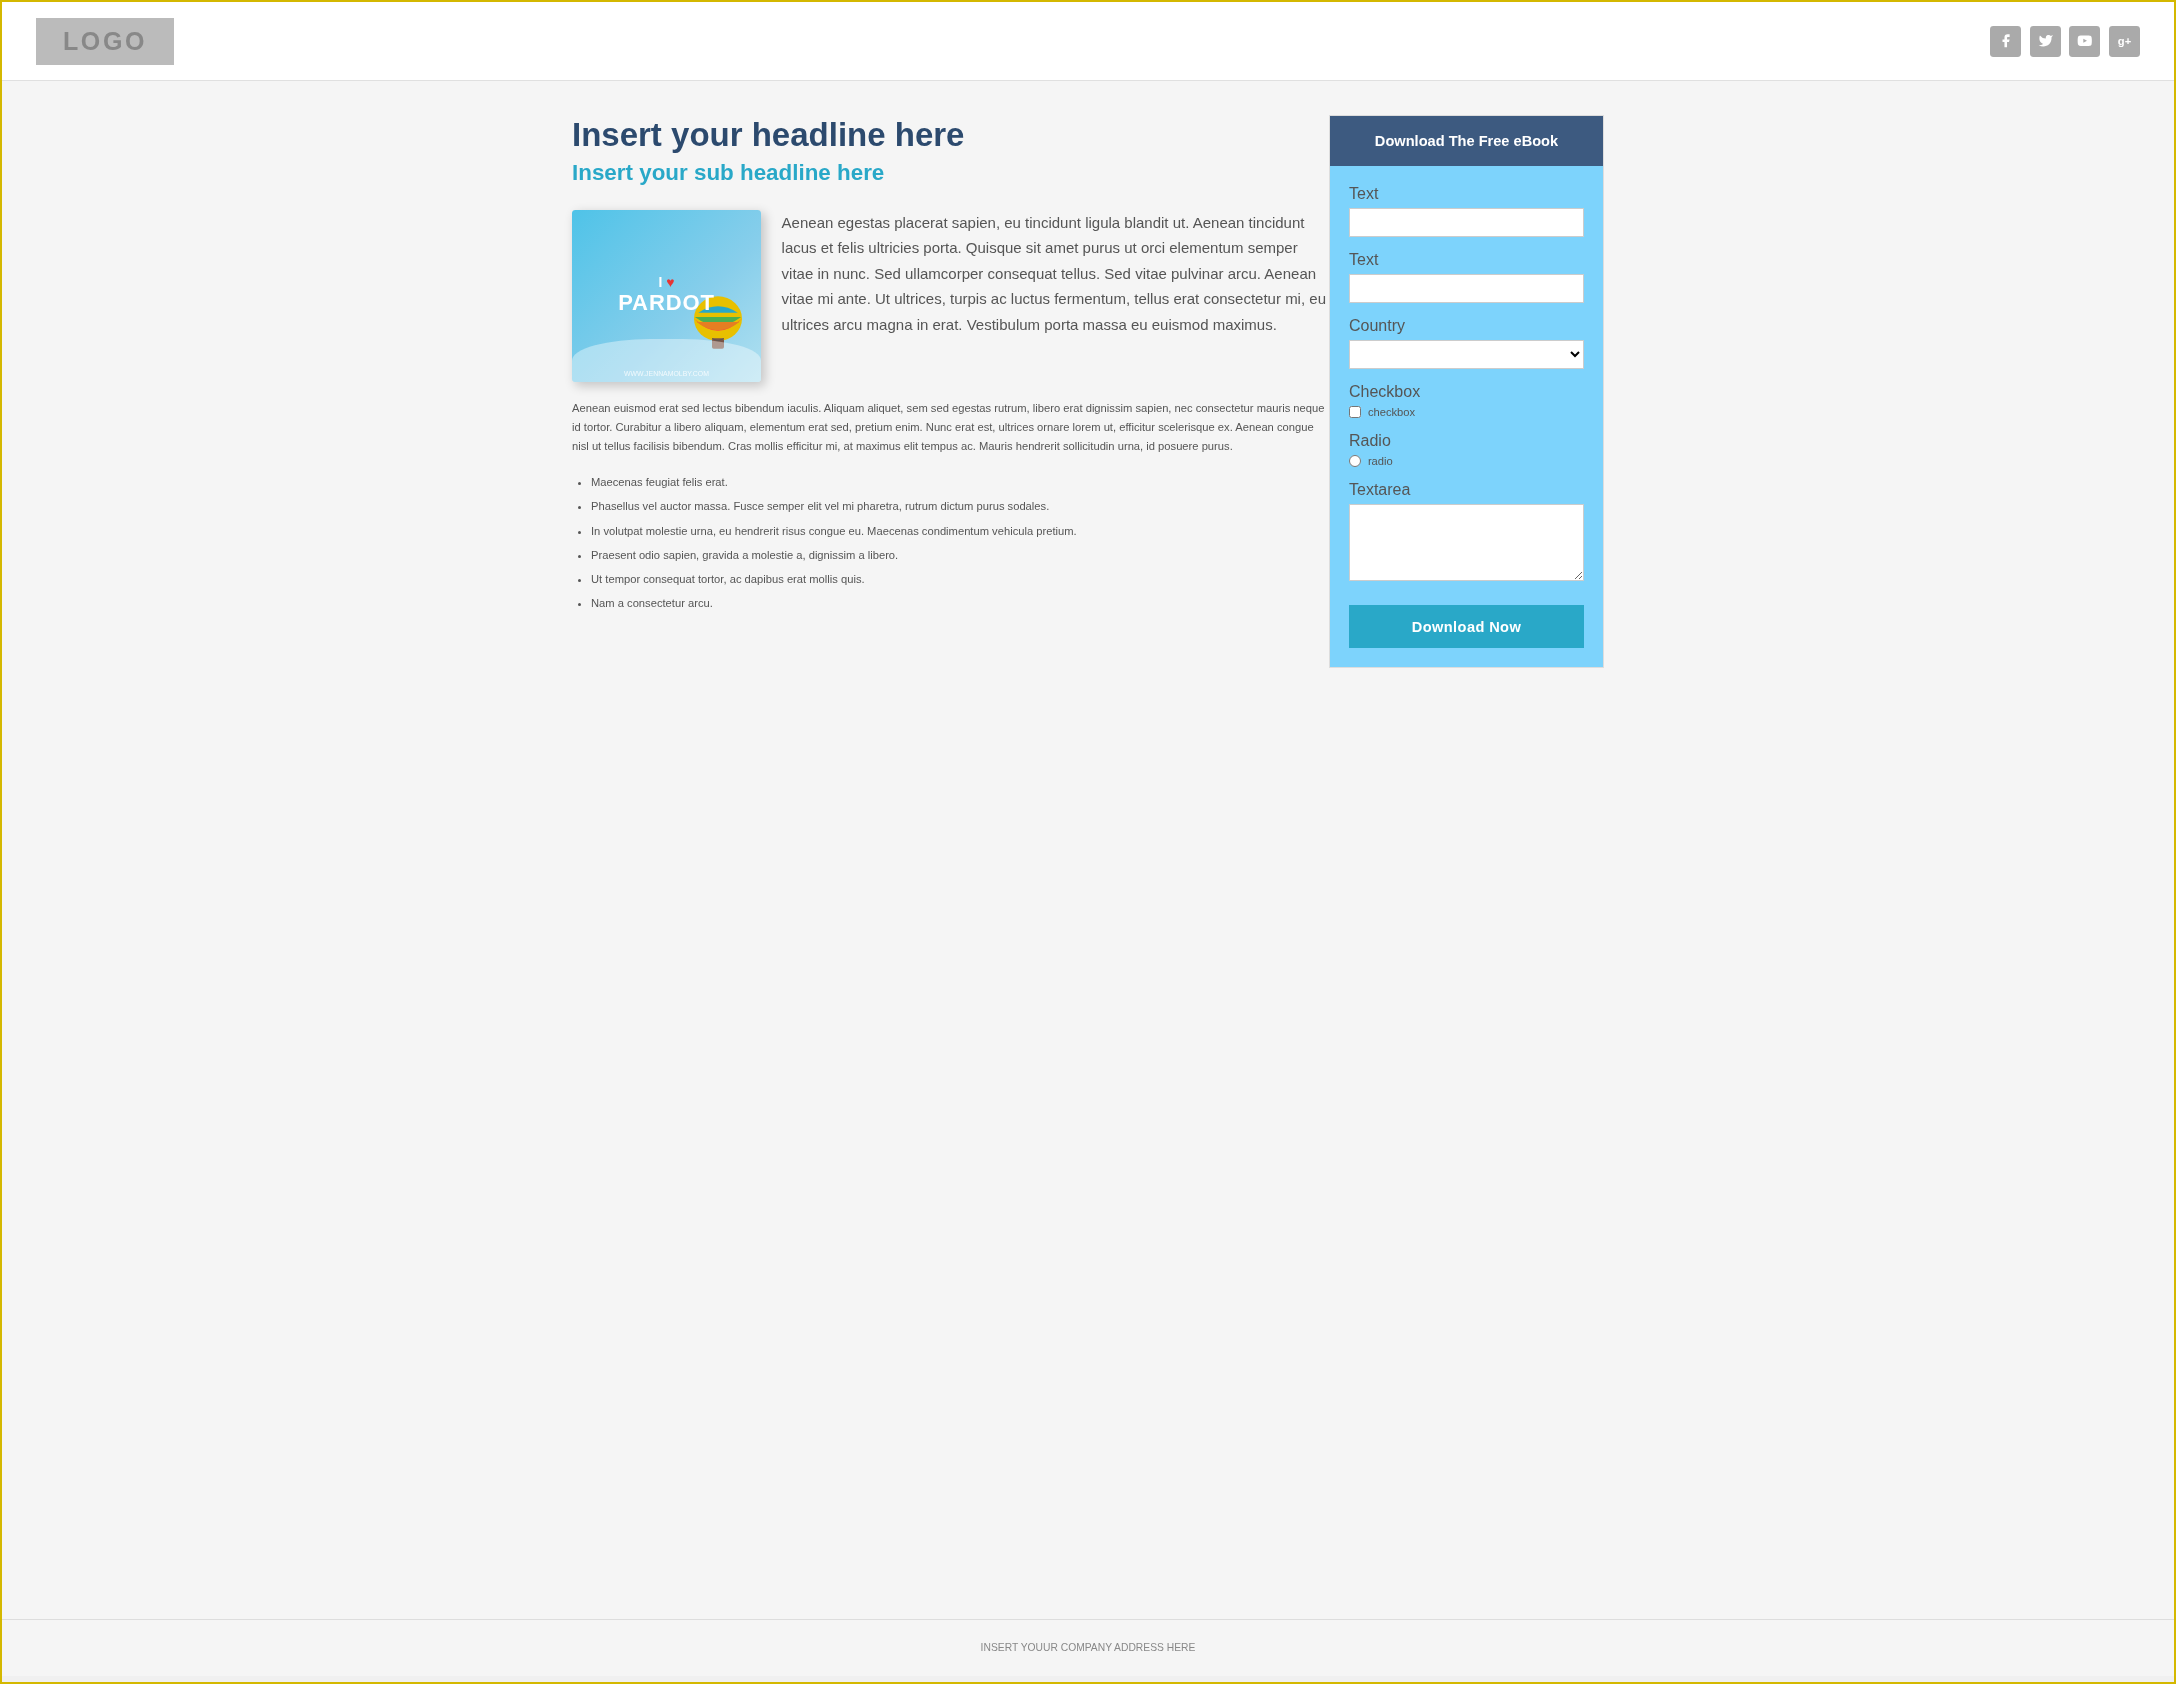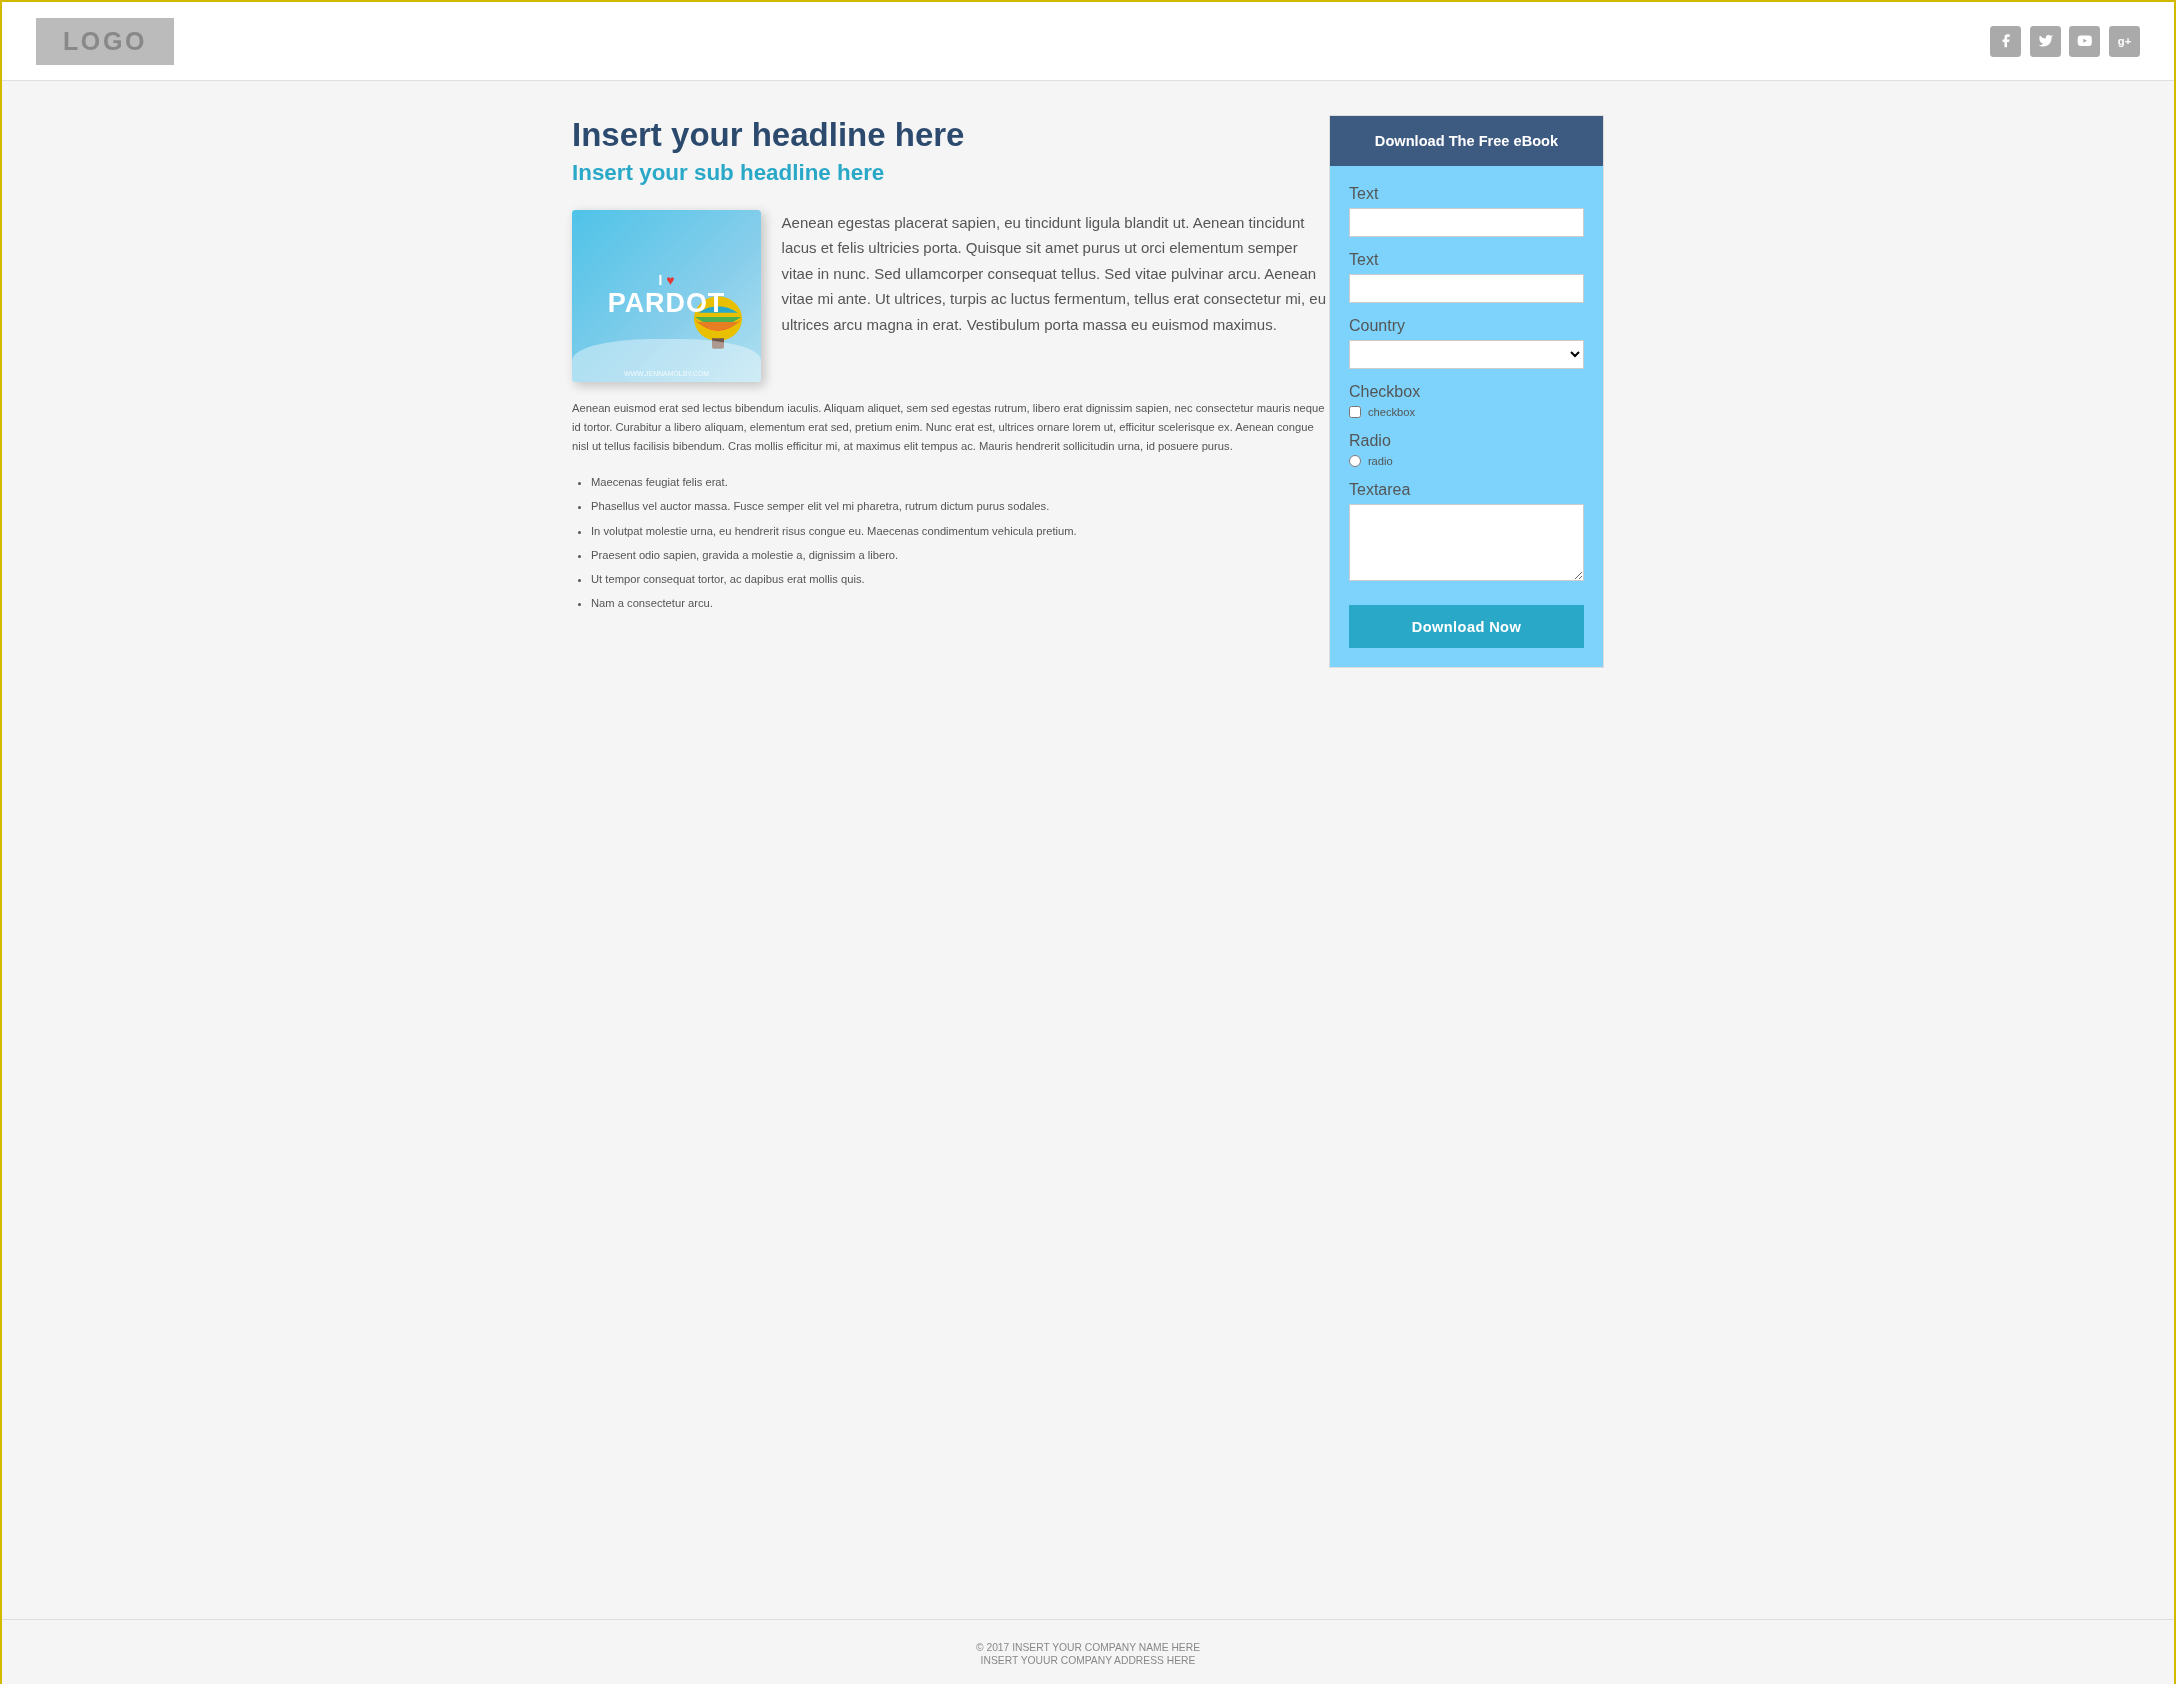--- a/index.html
+++ b/index.html
@@ -300,21 +300,21 @@
 
     <div class="left-col">
       <h1 class="headline">Insert your headline here</h1>
       <h2 class="sub-headline">Insert your sub headline here</h2>
 
       <div class="book-text-row">
 
         <div class="book-cover">
           <div class="book-cover-inner">
             <div style="font-size:13.8px;color:#fff;font-weight:bold;">I <span style="color:#e63535;">♥</span></div>
-            <div style="font-size:27px;font-weight:900;color:#fff;letter-spacing:0.9px;">PARDOT</div>
+            <div style="font-size:22px;font-weight:900;color:#fff;letter-spacing:0.9px;">PARDOT</div>
           </div>
 
           <svg style="position:absolute;bottom:21.5px;right:13px;" width="60" height="69" viewBox="0 0 70 80" xmlns="http://www.w3.org/2000/svg">
             <ellipse cx="35" cy="32" rx="28" ry="26" fill="#e8c000"></ellipse>
             <path d="M7 32 Q35 60 63 32 Q35 55 7 32" fill="#f44"></path>
             <path d="M12 25 Q35 10 58 25" fill="#29a8c8" stroke="none"></path>
             <path d="M8 30 Q35 50 62 30" fill="#4caf50"></path>
             <path d="M10 36 Q35 55 60 36" fill="#e67e22"></path>
             <rect x="28" y="55" width="14" height="12" rx="2" fill="#795548"></rect>
             <line x1="35" y1="58" x2="28" y2="55" stroke="#555" stroke-width="1"></line>
@@ -388,16 +388,15 @@
           </div>
 
           <button class="download-btn">Download Now</button>
         </div>
       </div>
     </div>
   </div>
 </div>
 
 <div class="footer">
-  <p>© 2017 INSERT YOUR COMPANY NAME HERE</p>
   <p>INSERT YOUUR COMPANY ADDRESS HERE</p>
 </div>
 
 
 </body></html>

